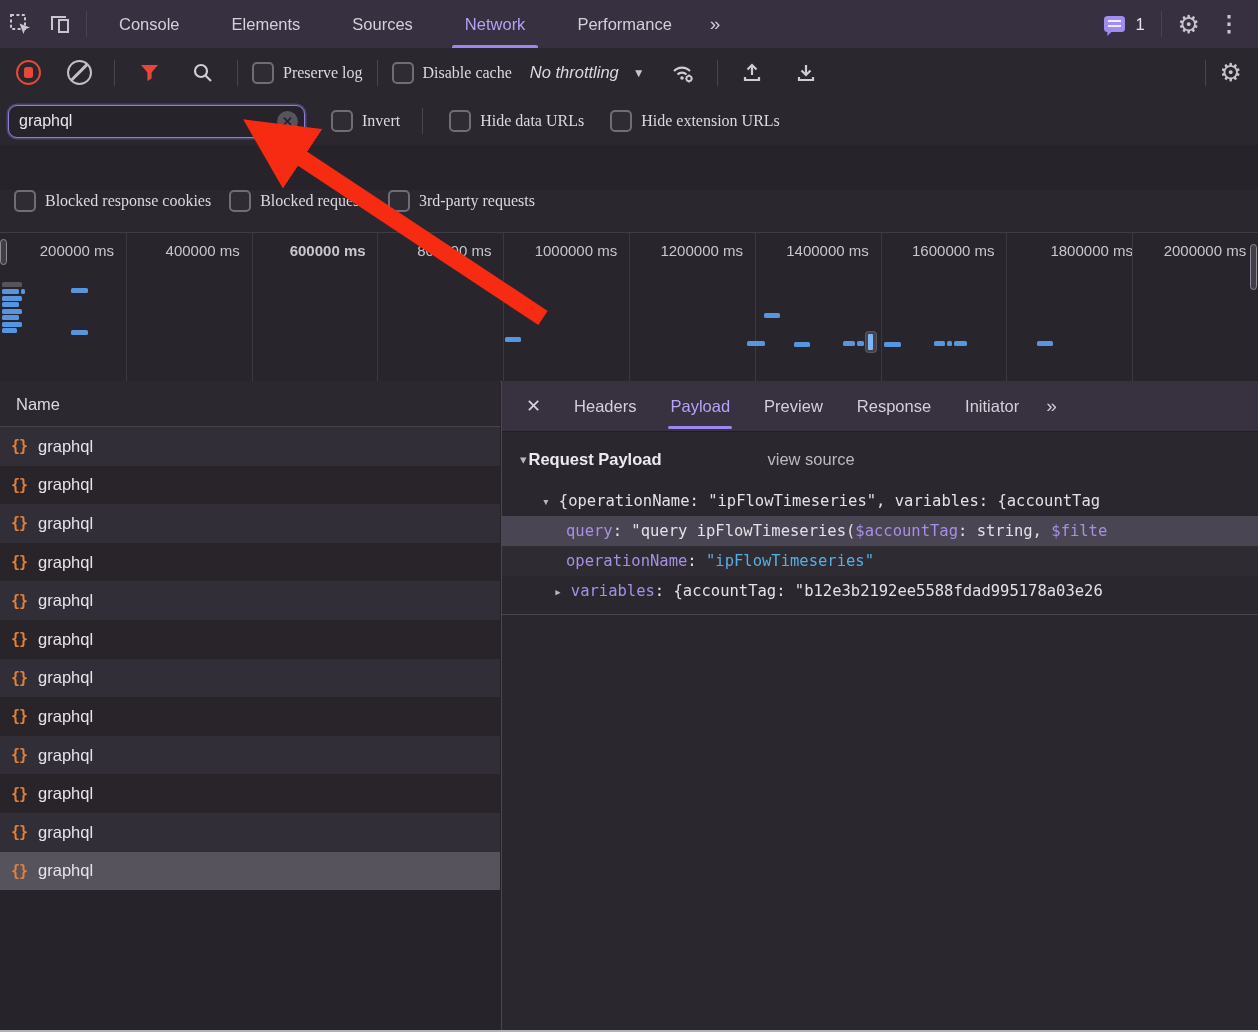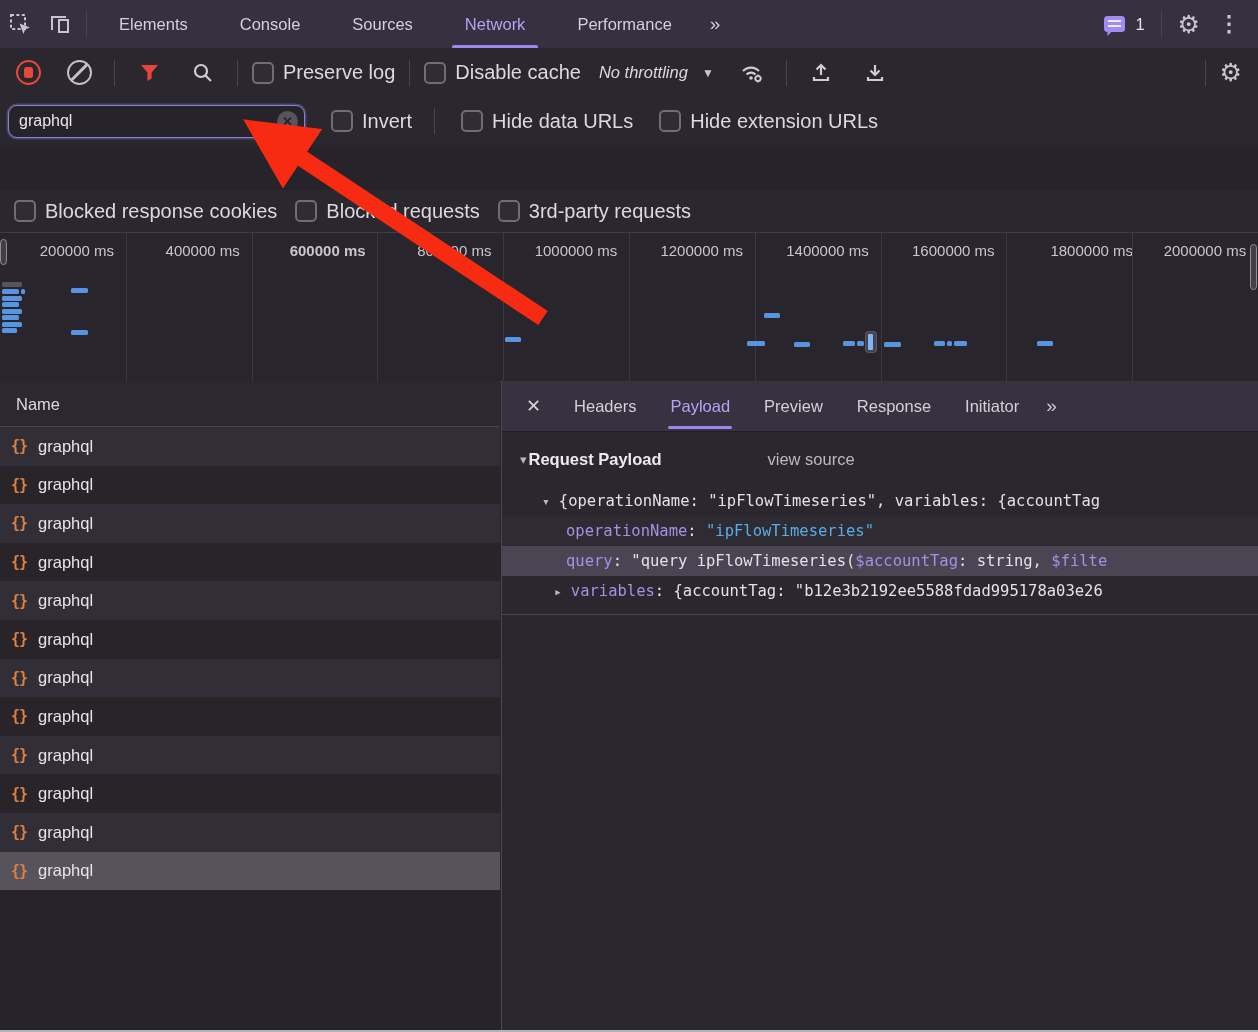--- a/index.html
+++ b/index.html
@@ -27,21 +27,21 @@
 
   
   .toolbar2{position:absolute;top:48px;left:0;right:0;height:49px;background:#2a272e;
             border-bottom:1px solid #3a3740;display:flex;align-items:center;padding:0 16px;gap:14px;}
   .record{width:21px;height:21px;border:2.5px solid #e8473a;border-radius:50%;display:flex;align-items:center;justify-content:center;flex:0 0 auto;}
   .record-inner{width:9px;height:11px;background:#e8473a;border-radius:2.5px;}
   .block{position:relative;width:21px;height:21px;border:2.5px solid #c3bfc8;border-radius:50%;flex:0 0 auto;}
   .block::after{content:"";position:absolute;left:9px;top:-1px;width:2.5px;height:22px;background:#c3bfc8;transform:rotate(45deg);}
   .cb{width:18px;height:18px;border:2px solid #716d77;border-radius:5px;background:#2f2c33;flex:0 0 auto;display:inline-block;}
   .cb-item{display:flex;align-items:center;gap:9px;cursor:default;}
-  .cb-label{font-size:20px;color:#dcd9e1;white-space:nowrap;}
+  .cb-label{font-size:16px;color:#dcd9e1;white-space:nowrap;font-family:Liberation Serif, serif;}
   .throttle{display:flex;align-items:center;gap:14px;font-size:16.5px;color:#dcd9e1;padding:0 4px;font-style:italic;}
   .caret{font-size:12px;color:#c9c5ce;}
   .spacer{flex:1 1 auto;}
 
   
   .filter-row{position:absolute;top:97px;left:0;right:0;height:48px;background:#2a272e;display:flex;align-items:center;padding-left:8px;}
   .filter-box{position:relative;width:297px;height:33px;flex:0 0 auto;}
   .filter-input{width:100%;height:100%;box-sizing:border-box;background:#26232a;border:1.5px solid #8a7fdb;
                 box-shadow:0 0 0 1.5px rgba(138,127,219,.35);border-radius:9px;color:#e8e6ea;font-size:16px;
                 font-family:"Liberation Sans",sans-serif;padding:0 36px 0 10px;outline:none;}
@@ -51,21 +51,21 @@
   .filter-row .vdiv{margin-left:22px;}
 
   
   .chips-row{position:absolute;top:145px;left:0;right:0;height:45px;display:flex;align-items:center;gap:9px;padding-left:8px;background:#2a272e;}
   .chip{height:27px;display:flex;align-items:center;padding:0 13px;border:1px solid #6b6771;border-radius:13px;
         font-size:15.5px;color:#e4e1e8;background:#2a272e;white-space:nowrap;}
   .chip.active{background:#4e4660;border-color:#4e4660;color:#dbcffa;}
   .chips-div{height:22px;margin:0 2px;}
 
   
-  .advanced-row{position:absolute;top:190px;left:0;right:0;height:42px;display:flex;align-items:center;gap:18px;padding-left:14px;background:#2a272e;}
+  .advanced-row{position:absolute;top:190px;left:0;right:0;height:42px;display:flex;align-items:flex-start;gap:18px;padding-left:14px;background:#2a272e;}
 
   
   .timeline{position:absolute;top:232px;left:0;right:0;height:148px;background:#28252c;
             border-top:1px solid #3f3c44;border-bottom:1px solid #4a474f;overflow:hidden;}
   .grid-line{position:absolute;top:0;bottom:0;width:1px;background:#3b3841;}
   .tick{position:absolute;top:9px;width:112px;text-align:right;font-size:15px;color:#c9c6ce;white-space:nowrap;}
   .bar{position:absolute;}
   .bar-blue{background:#5795e0;border-radius:1.5px;}
   .bar-gray{background:#57545b;border-radius:1.5px;}
   .bar-marker{background:#45424c;border-radius:3px;box-shadow:0 0 0 1px #5a5761;}
@@ -125,22 +125,22 @@
       </svg>
     </div>
     <div class="tb-icon">
       <svg class="icon-svg" width="24" height="22" viewBox="0 0 24 22">
         <path d="M4 17 V4 H18" fill="none" stroke="#c9c5ce" stroke-width="2"></path>
         <rect x="11" y="7" width="9" height="12" fill="#363040" stroke="#c9c5ce" stroke-width="2"></rect>
       </svg>
     </div>
     <div class="vdiv"></div>
     <div id="main-tabs" style="display:flex;align-items:center;">
+        <div class="tab">Console</div>
         <div class="tab">Elements</div>
-        <div class="tab">Console</div>
         <div class="tab">Sources</div>
         <div class="tab active">Network</div>
         <div class="tab">Performance</div>
       </div>
     <div class="tab-overflow">»</div>
     <div class="tabbar-right">
       <div style="display:flex;align-items:center;gap:8px;">
         <span class="bubble"></span>
         <span class="issues-count">1</span>
       </div>
@@ -373,22 +373,22 @@
       <div class="p-section">
         <span class="tri">▾</span>
         <span class="p-title">Request Payload</span>
         <span class="view-source">view source</span>
       </div>
       <div class="p-row p-summary">
         <span class="tri">▾</span>
         <span class="seg-plain">{operationName: "ipFlowTimeseries", variables: {accountTag</span>
       </div>
       <div id="payload-rows">
+          <div class="p-row highlight" style="padding-left: 64px;"><span class="seg-key">query</span><span class="seg-plain">: "query ipFlowTimeseries(</span><span class="seg-key">$accountTag</span><span class="seg-plain">: string, </span><span class="seg-key">$filte</span></div>
           <div class="p-row stripe" style="padding-left: 64px;"><span class="seg-key">operationName</span><span class="seg-plain">: </span><span class="seg-string">"ipFlowTimeseries"</span></div>
-          <div class="p-row highlight" style="padding-left: 64px;"><span class="seg-key">query</span><span class="seg-plain">: "query ipFlowTimeseries(</span><span class="seg-key">$accountTag</span><span class="seg-plain">: string, </span><span class="seg-key">$filte</span></div>
           <div class="p-row" style="padding-left: 52px;"><span class="tri">▸</span><span class="seg-key">variables</span><span class="seg-plain">: {accountTag: "b12e3b2192ee5588fdad995178a03e26</span></div>
         </div>
       <div class="p-sep"></div>
     </div>
   </div>
 
   <svg id="arrow-overlay" width="1258" height="1032" viewBox="0 0 1258 1032">
     <defs>
       <marker id="ah" markerWidth="4.2" markerHeight="4.2" refX="0.4" refY="2.1" orient="auto">
         <path d="M0,0 L4.2,2.1 L0,4.2 Z" fill="#f72a12"></path>

